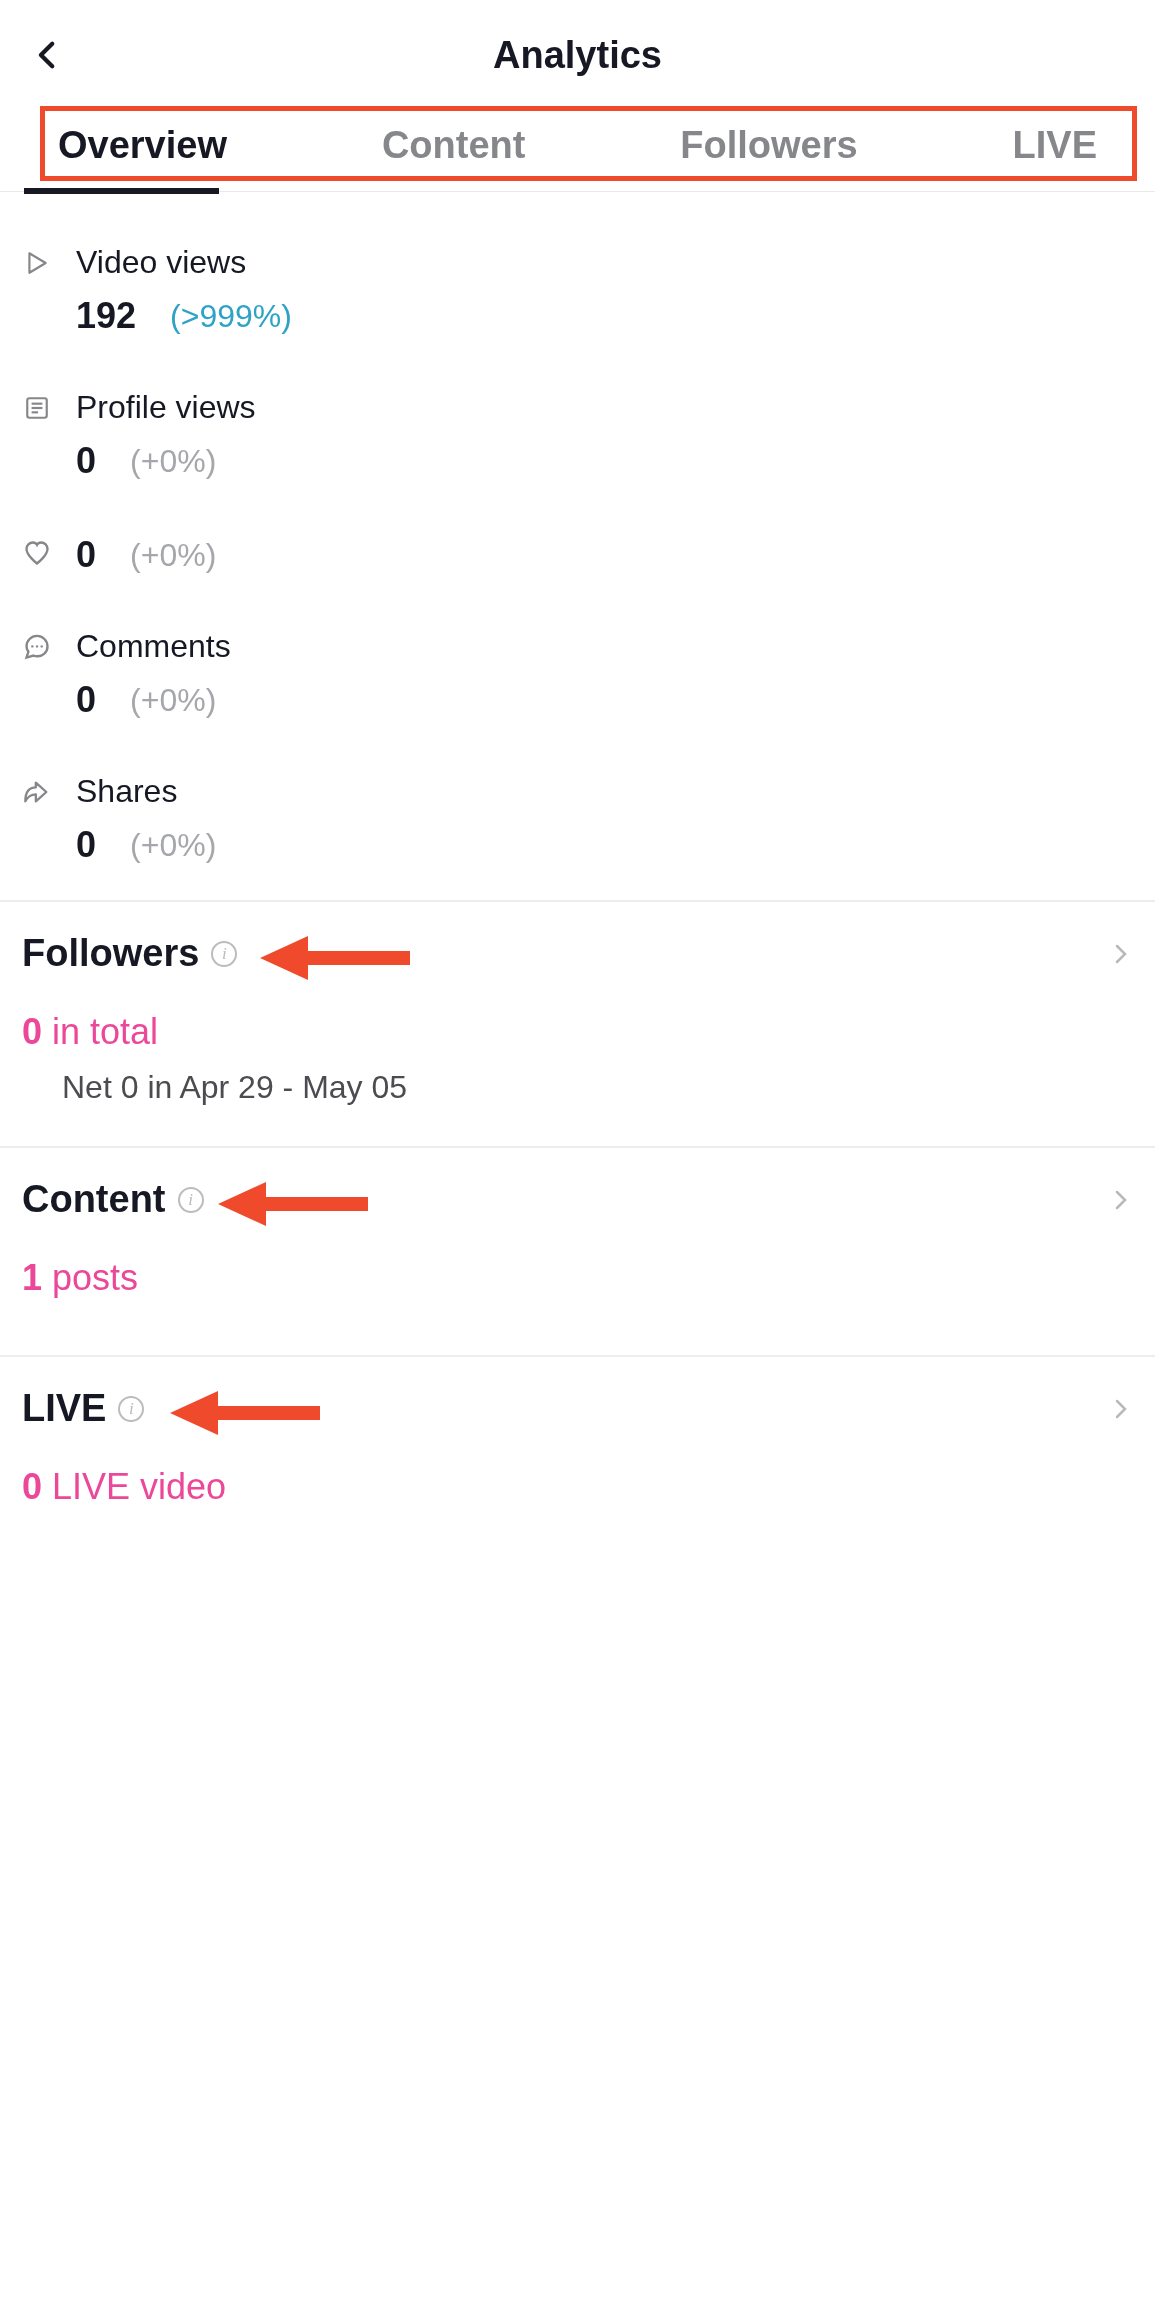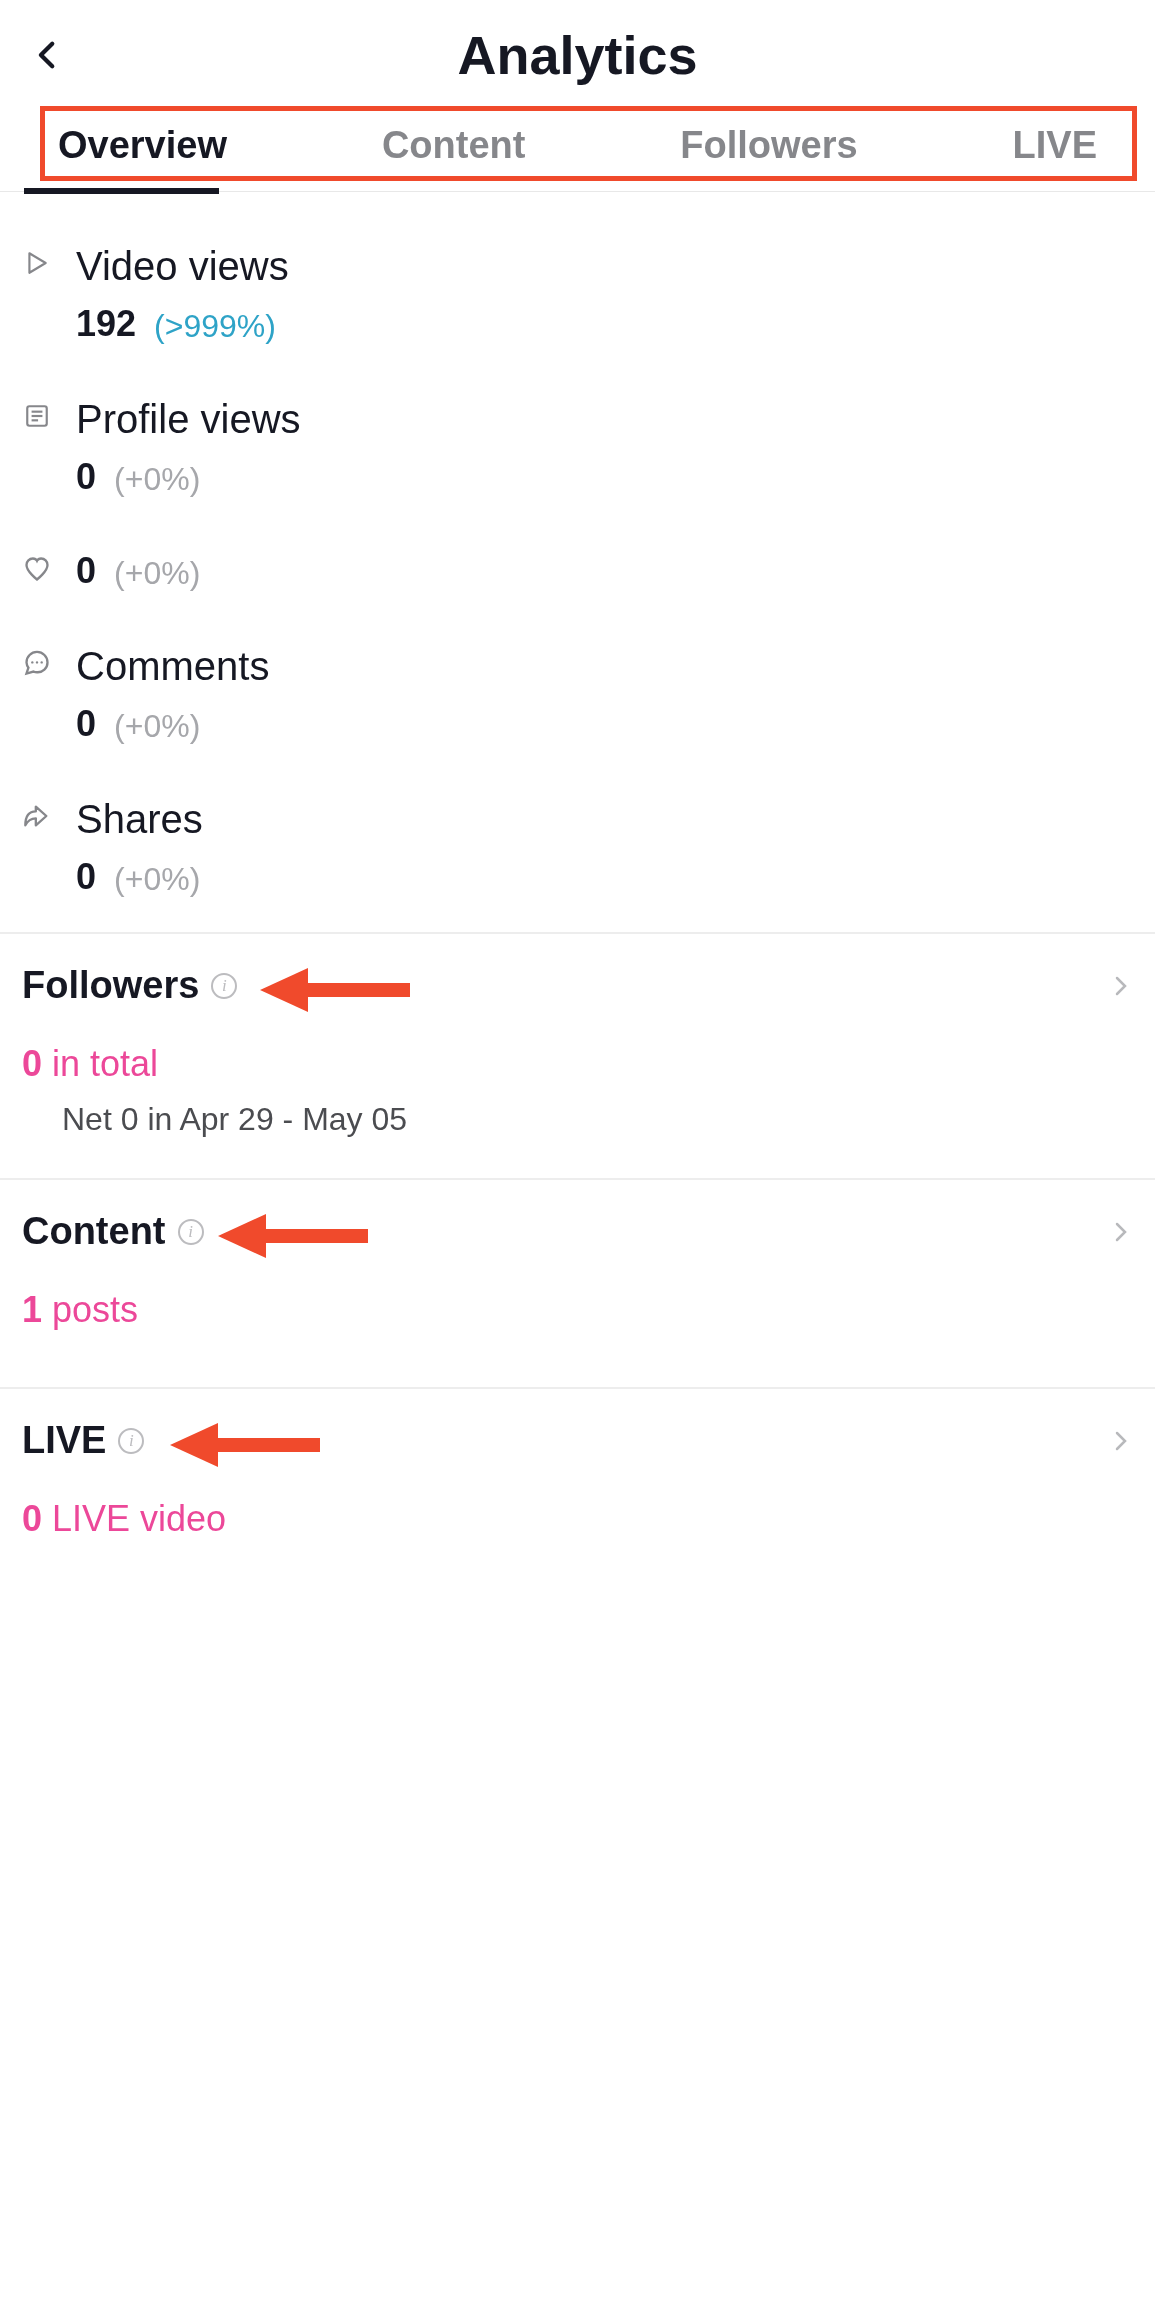--- a/index.html
+++ b/index.html
@@ -23,21 +23,21 @@
       height: 40px;
       display: flex;
       align-items: center;
       justify-content: center;
       cursor: pointer;
     }
     .header-title {
       position: absolute;
       left: 50%;
       transform: translateX(-50%);
-      font-size: 54px;
+      font-size: 38px;
       font-weight: 700;
       color: #161823;
     }
     .tabs-container {
       position: relative;
       border-bottom: 1px solid #e8e8e8;
     }
     .tabs-highlight {
       position: absolute;
       top: 6px;
@@ -86,29 +86,29 @@
       width: 30px;
       height: 30px;
       flex-shrink: 0;
       margin-top: 4px;
       display: flex;
       align-items: center;
       justify-content: center;
     }
     .metric-body { flex: 1; }
     .metric-label {
-      font-size: 40px;
+      font-size: 32px;
       color: #161823;
       font-weight: 400;
       margin-bottom: 14px;
     }
     .metric-value-row {
       display: flex;
-      align-items: flex-end;
-      gap: 18px;
+      align-items: center;
+      gap: 34px;
     }
     .metric-value {
       font-size: 36px;
       font-weight: 700;
       color: #161823;
     }
     .metric-delta {
       font-size: 32px;
       color: #a6a7ab;
     }

